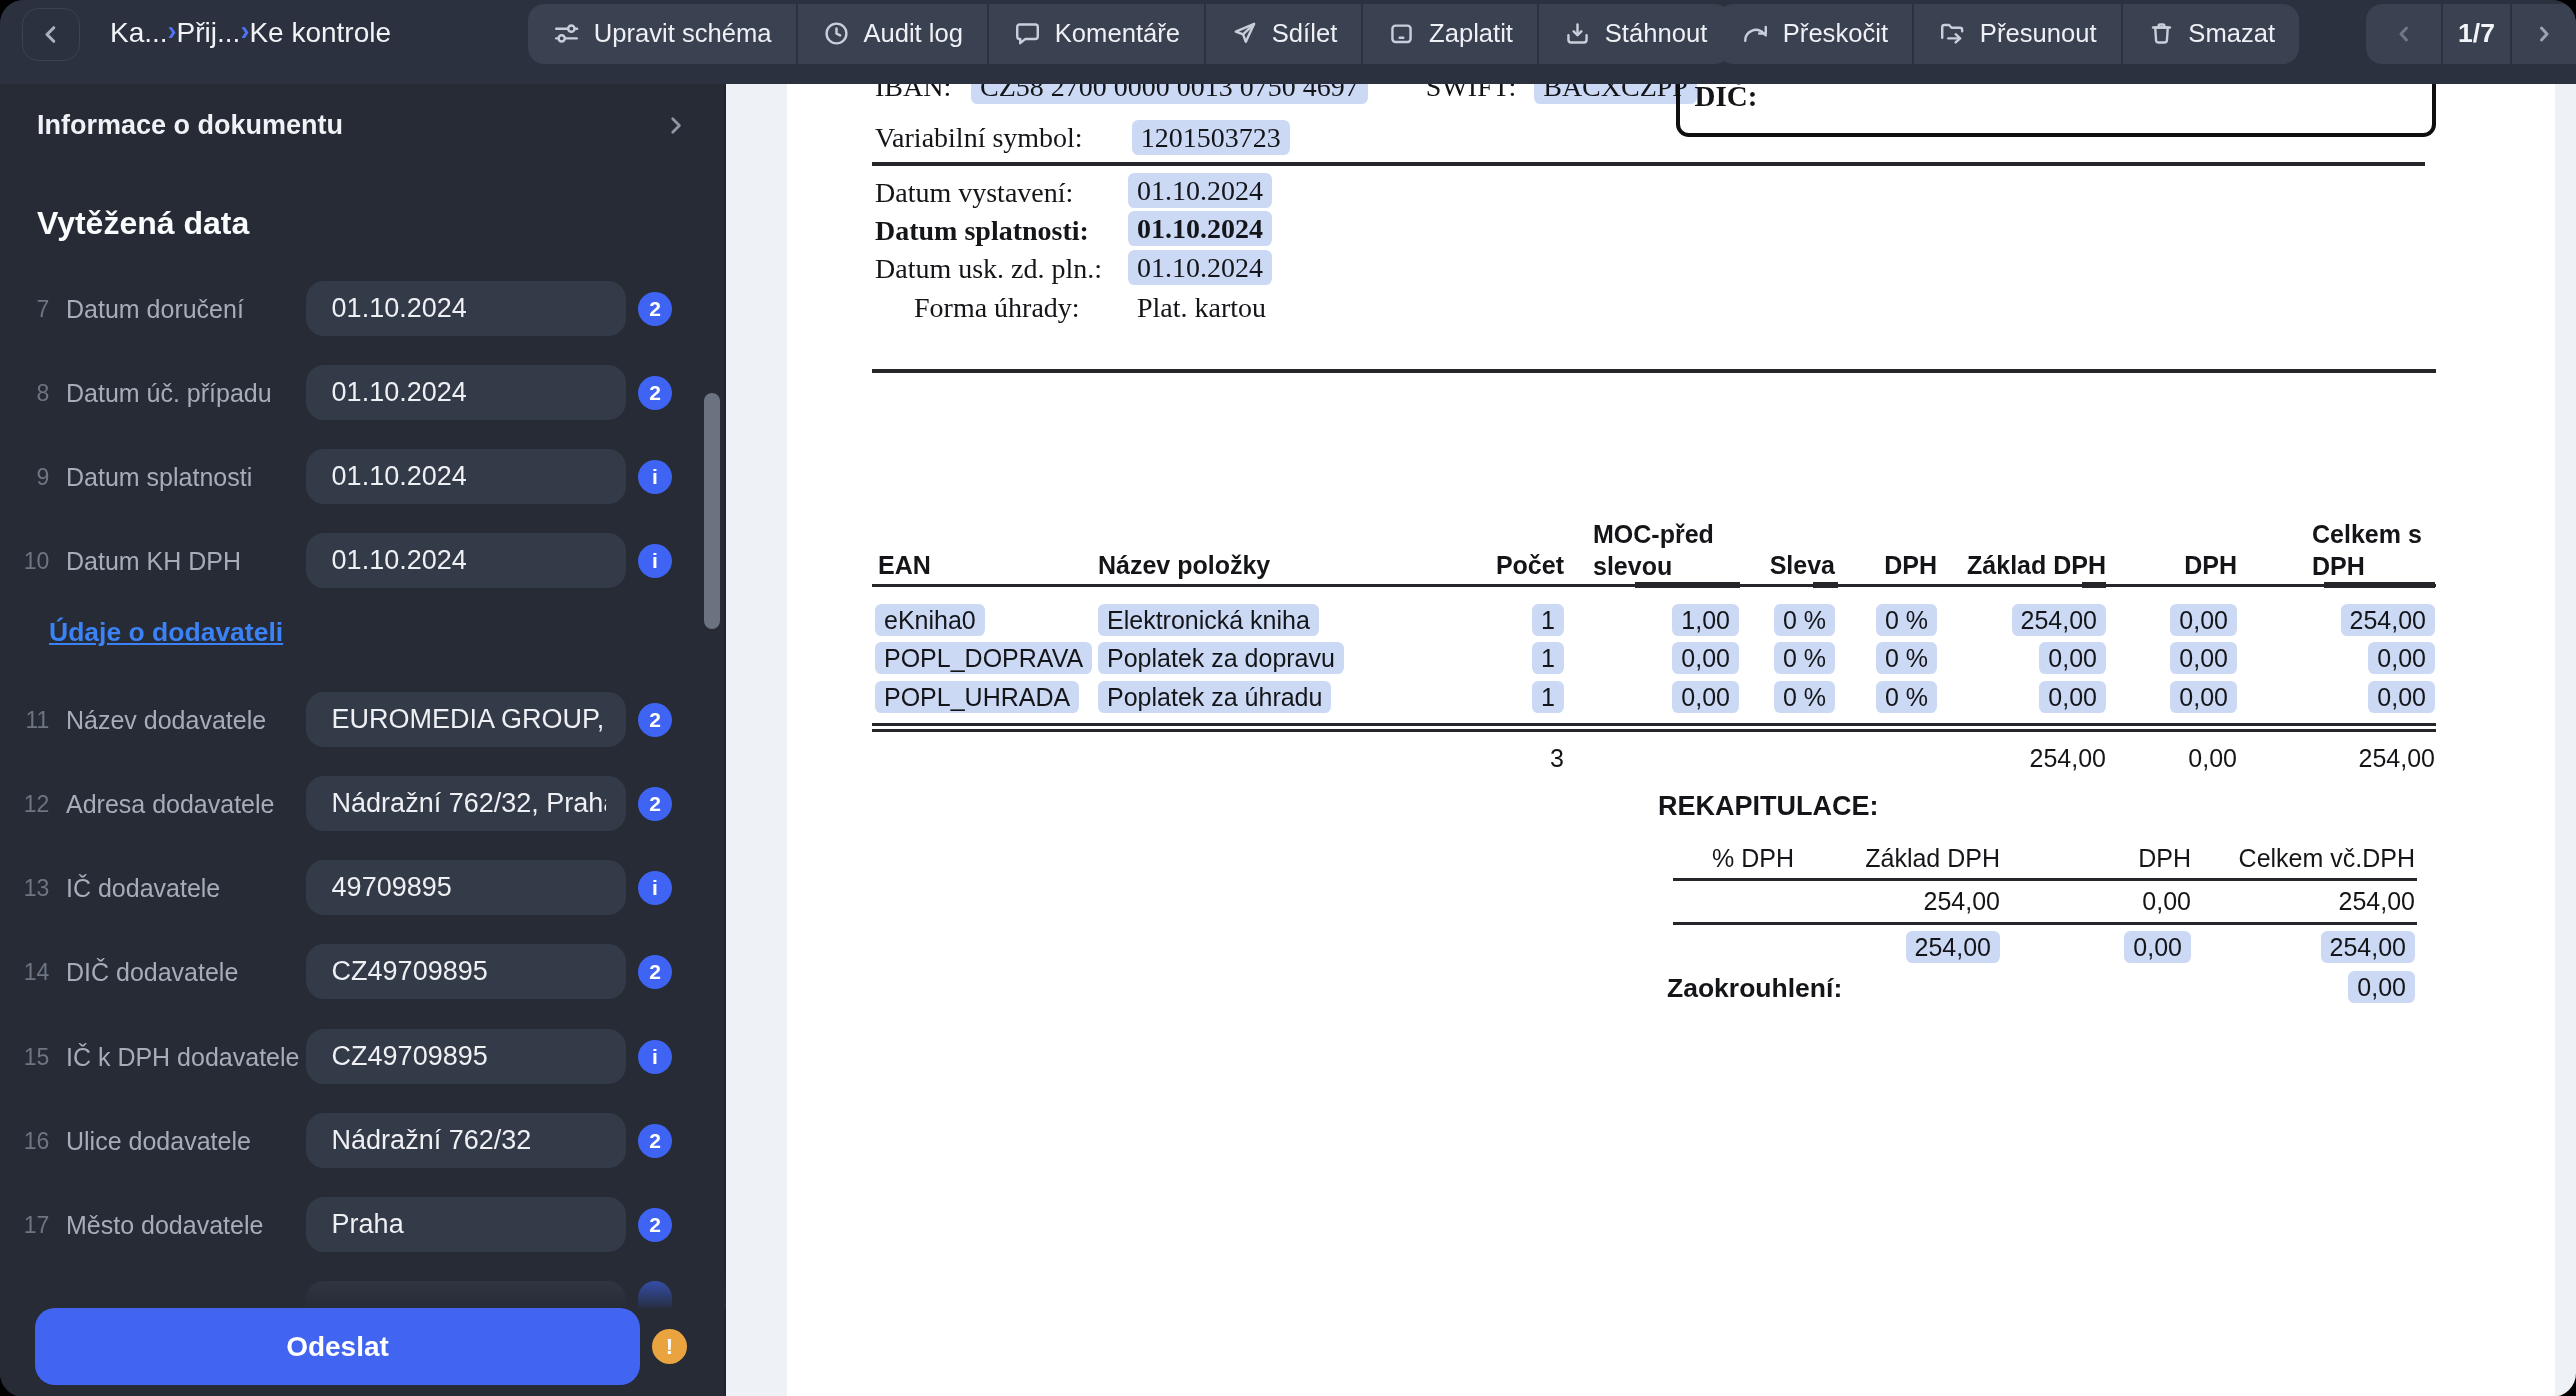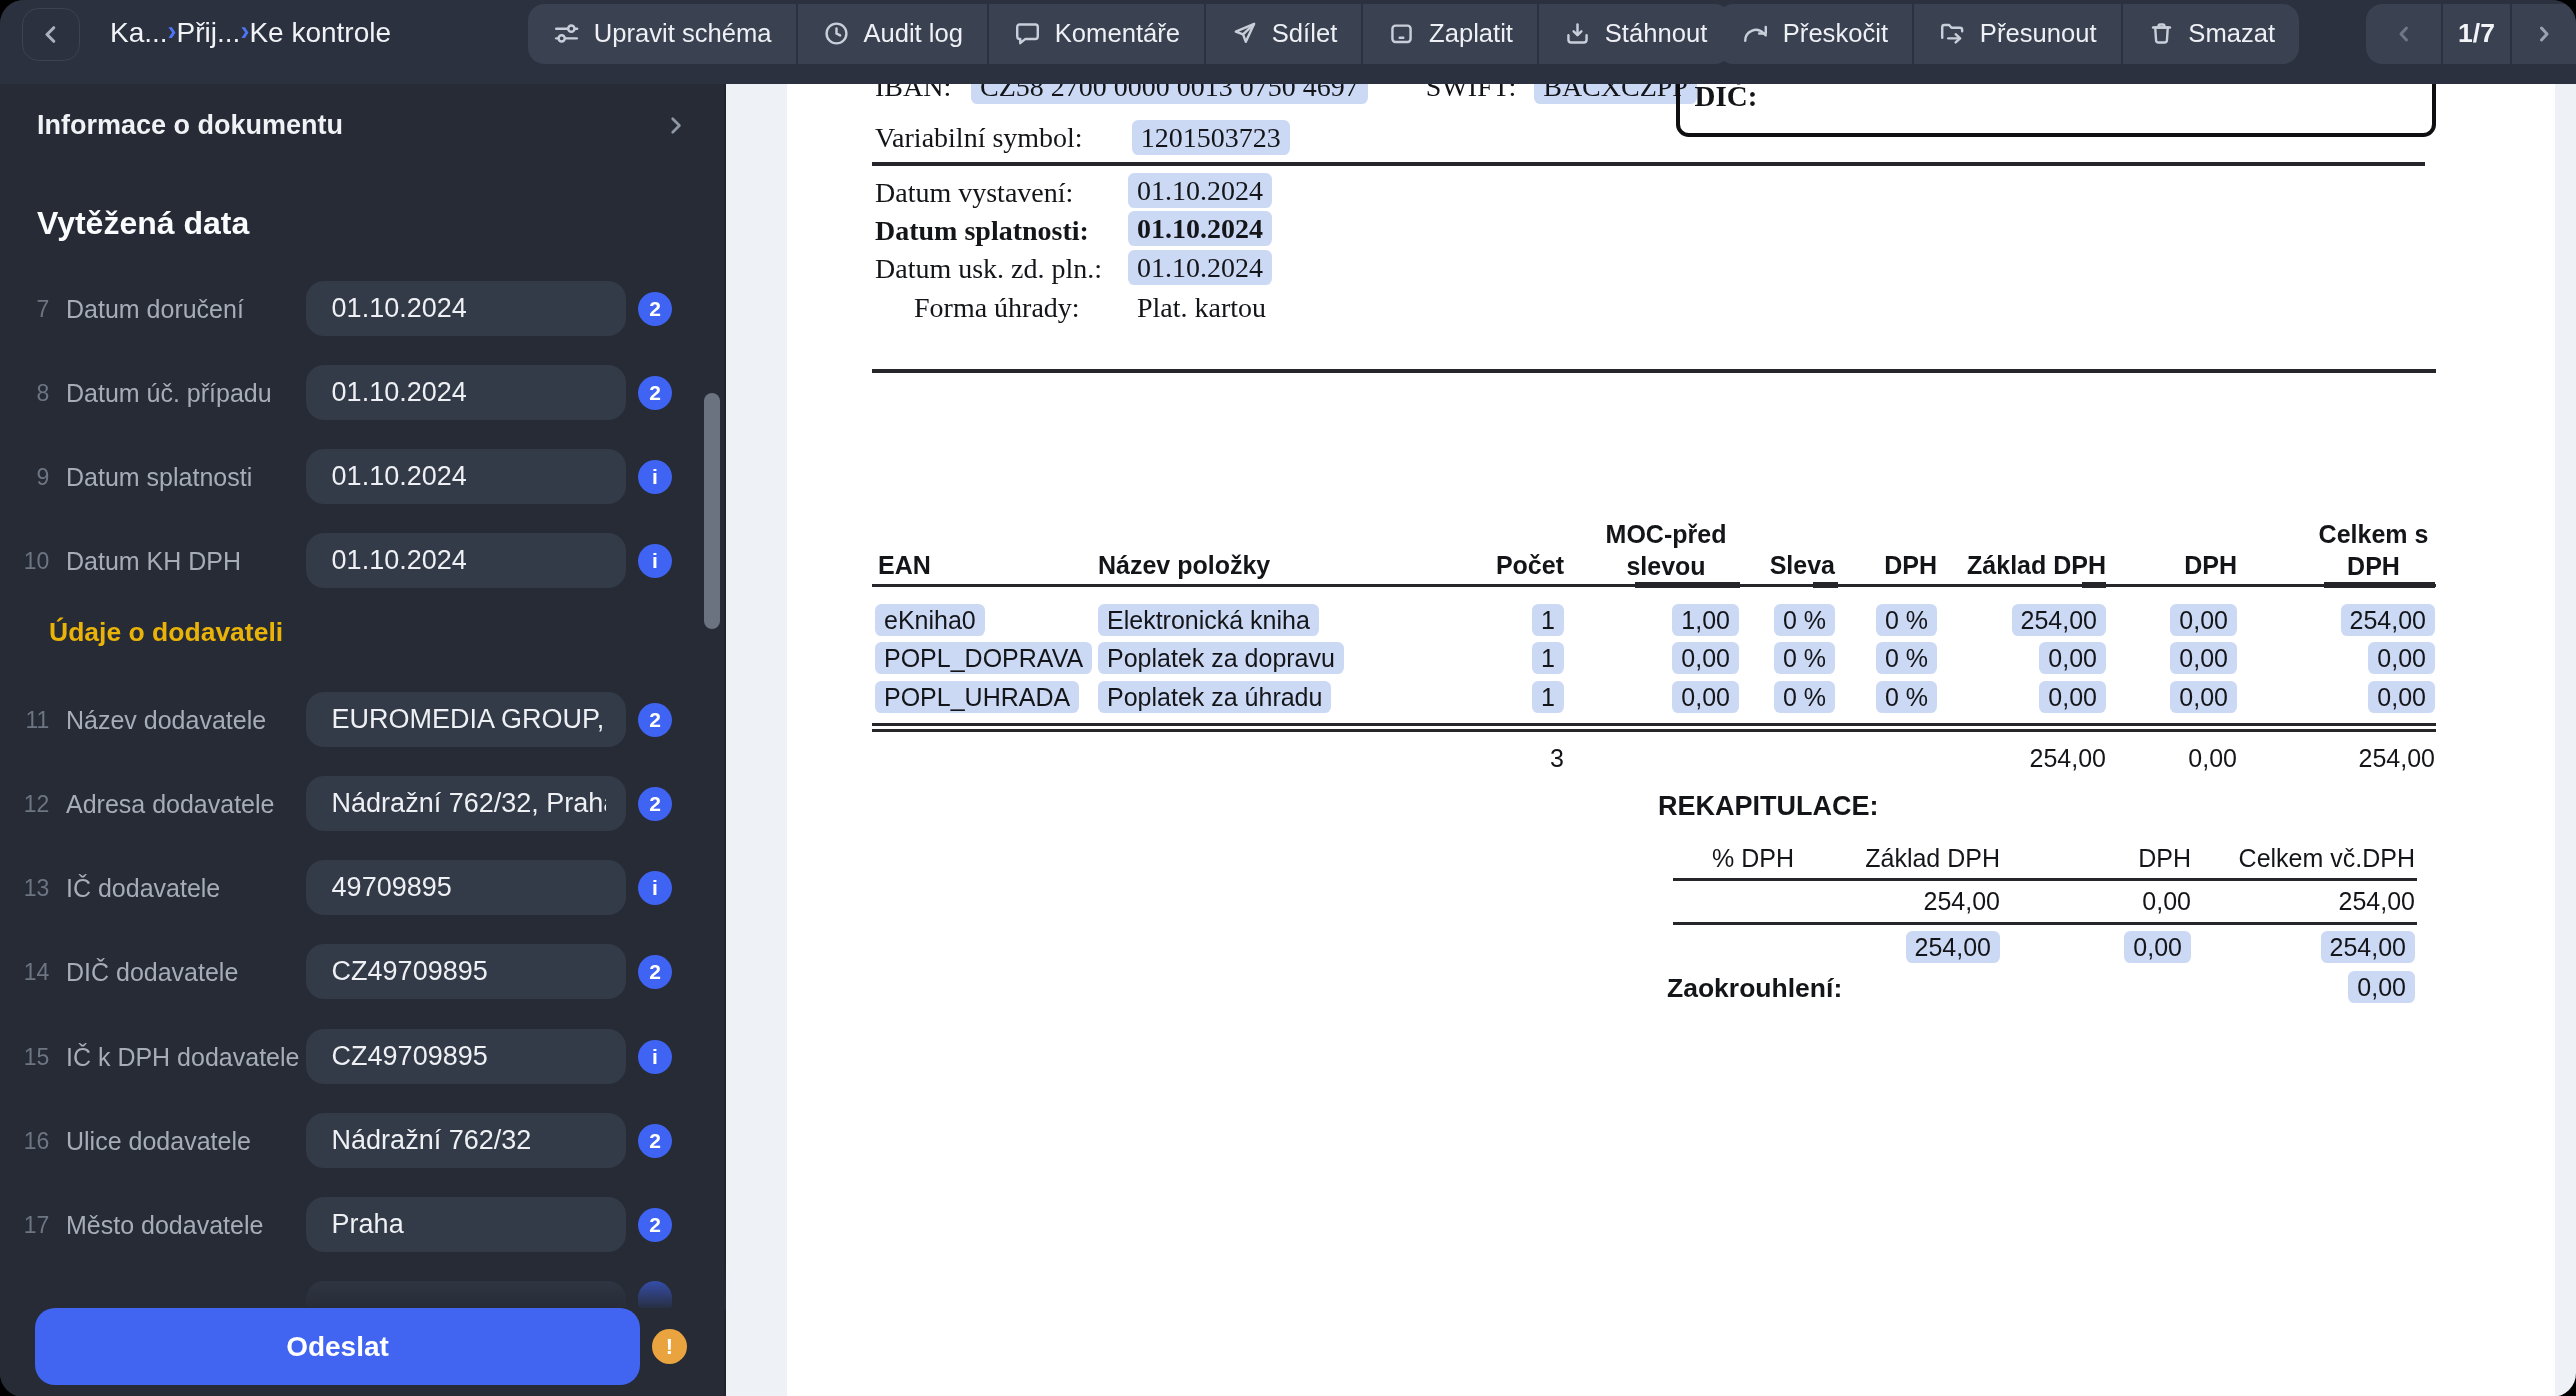--- a/index.html
+++ b/index.html
@@ -26,39 +26,39 @@
   .sb-docinfo{position:absolute;left:37px;top:25.6px;color:#f0f2f6;font-size:27px;font-weight:600;}
   .sb-chev{position:absolute;right:37px;top:25.6px;}
   .sb-title{position:absolute;left:37px;top:121px;color:#fbfcfe;font-size:32px;font-weight:700;}
   .frow{position:absolute;left:0;width:726px;height:55px;}
   .fnum{position:absolute;left:16.4px;top:14.6px;width:33px;text-align:right;color:#6d7583;font-size:23px;}
   .flabel{position:absolute;left:66px;top:13.7px;color:#a6adb9;font-size:25px;}
   .fpill{position:absolute;left:306px;top:0;width:320px;height:55px;border-radius:18px;background:#343b48;cursor:text;}
   .fval{position:absolute;left:25.6px;top:12px;color:#eef0f4;font-size:27px;white-space:nowrap;overflow:hidden;max-width:274px;}
   .fbadge{position:absolute;left:638px;top:11px;width:34px;height:34px;border-radius:50%;background:#3f64f3;
           color:#fff;font-size:21px;font-weight:700;display:flex;align-items:center;justify-content:center;cursor:pointer;}
-  .subsec{position:absolute;left:49px;color:#eab308;font-size:26.5px;font-weight:700;}
+  .subsec{position:absolute;left:49px;color:#3b82f6;font-size:26.5px;font-weight:700;text-decoration:underline;}
   .scrollthumb{position:absolute;left:704px;top:309px;width:15.5px;height:236px;border-radius:8.2px;background:#6b7280;cursor:grab;}
   .sb-fade{position:absolute;left:0;right:0;top:1177px;height:48px;background:linear-gradient(180deg,rgba(38,43,54,0),rgba(38,43,54,.95));z-index:3;}
   .partpill{position:absolute;left:306px;top:1197px;width:320px;height:25.6px;border-radius:18px 18px 0 0;background:#343b48;}
   .partbadge{position:absolute;left:638px;top:1197px;width:34px;height:27px;border-radius:17.4px 17.4px 3.7px 3.7px;background:#3f64f3;}
   .sendbtn{position:absolute;left:35px;top:1224px;width:605px;height:77px;border-radius:20px;background:#4165f1;z-index:5;
            display:flex;align-items:center;justify-content:center;color:#fff;font-size:28px;font-weight:600;cursor:pointer;}
   .warnbadge{position:absolute;left:652px;top:1245px;width:35px;height:35px;border-radius:50%;background:#e9a43f;z-index:5;
              color:#fff;font-size:22px;font-weight:800;display:flex;align-items:center;justify-content:center;cursor:pointer;}
   
   .viewer{position:absolute;left:726px;top:84px;right:0;bottom:0;background:#eef1f6;overflow:hidden;z-index:1;}
   .page{position:absolute;left:61px;top:-37px;width:1768px;height:1425px;background:#fff;color:#141518;}
   .abs{position:absolute;}
   .serif{font-family:"Liberation Serif",serif;font-size:28px;}
   .sans{font-family:"Liberation Sans",sans-serif;font-size:25px;}
   .hl{background:#ccd9f5;border-radius:6.4px;padding:1.8px 9px;cursor:pointer;}
   .hline{position:absolute;height:3.7px;background:#26262a;}
   .thick{position:absolute;height:5.5px;background:#26262a;}
-  .ralign{text-align:center;}
+  .ralign{text-align:left;}
   .dicbox{position:absolute;left:889px;top:3.7px;width:760px;height:86px;border:4.6px solid #0f0f12;border-radius:12.8px;}
   .totbox{position:absolute;left:1006px;top:1096px;width:625px;height:164px;border:4.6px solid #0f0f12;border-radius:14.6px;}
   .totlabel{position:absolute;left:31px;top:-18px;background:#fff;padding:0 14.6px;font-size:26.5px;font-style:italic;font-weight:500;}
   .totamount{position:absolute;right:31px;top:58px;font-family:"Liberation Serif",serif;font-size:51px;white-space:nowrap;}
   .hcell{position:absolute;font-weight:700;font-size:25px;white-space:nowrap;}
   .cell{position:absolute;font-size:25px;white-space:nowrap;}
 </style>
 </head>
 <body>
 

